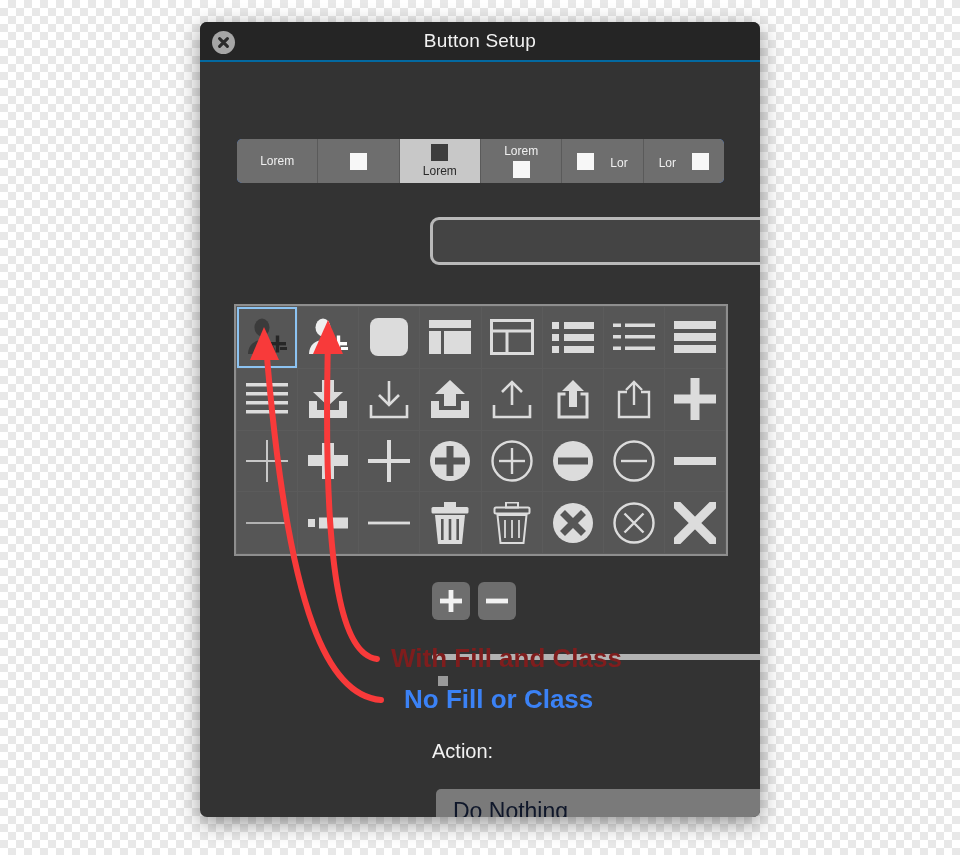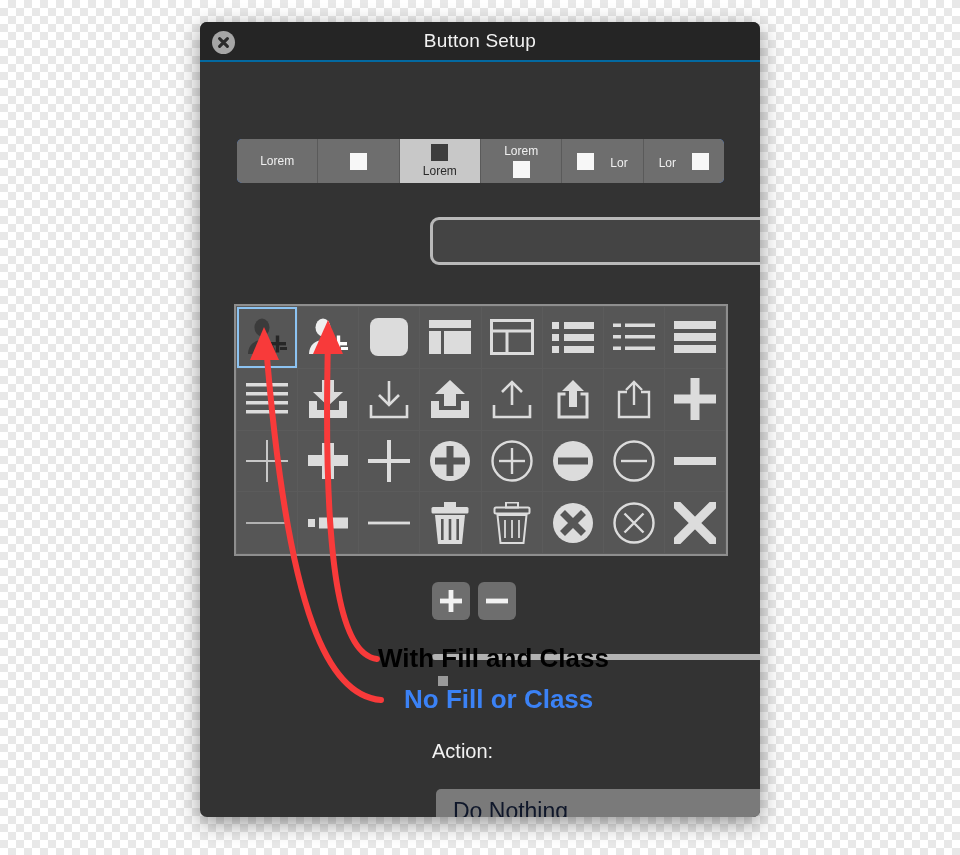--- a/index.html
+++ b/index.html
@@ -598,15 +598,15 @@
 
 <div class="annot-layer">
   <svg width="960" height="855" viewBox="0 0 960 855">
 
     <path d="M381 700 C330 696 288 620 266 345" fill="none" stroke="#f83a3a" stroke-width="6" stroke-linecap="round"></path>
     <polygon points="264,327 250,360 279,360" fill="#f83a3a"></polygon>
 
     <path d="M377 659 C345 655 322 590 328 340" fill="none" stroke="#f83a3a" stroke-width="6" stroke-linecap="round"></path>
     <polygon points="328,320 313,354 343,354" fill="#f83a3a"></polygon>
   </svg>
-  <div class="annot-text" id="annot1" style="color:#000000;">With Fill and Class</div>
+  <div class="annot-text" id="annot1" style="color:#7f1d1d;margin-left:13px;">With Fill and Class</div>
   <div class="annot-text" id="annot2" style="color:#3b82f6;">No Fill or Class</div>
 </div>
 
 </body></html>

